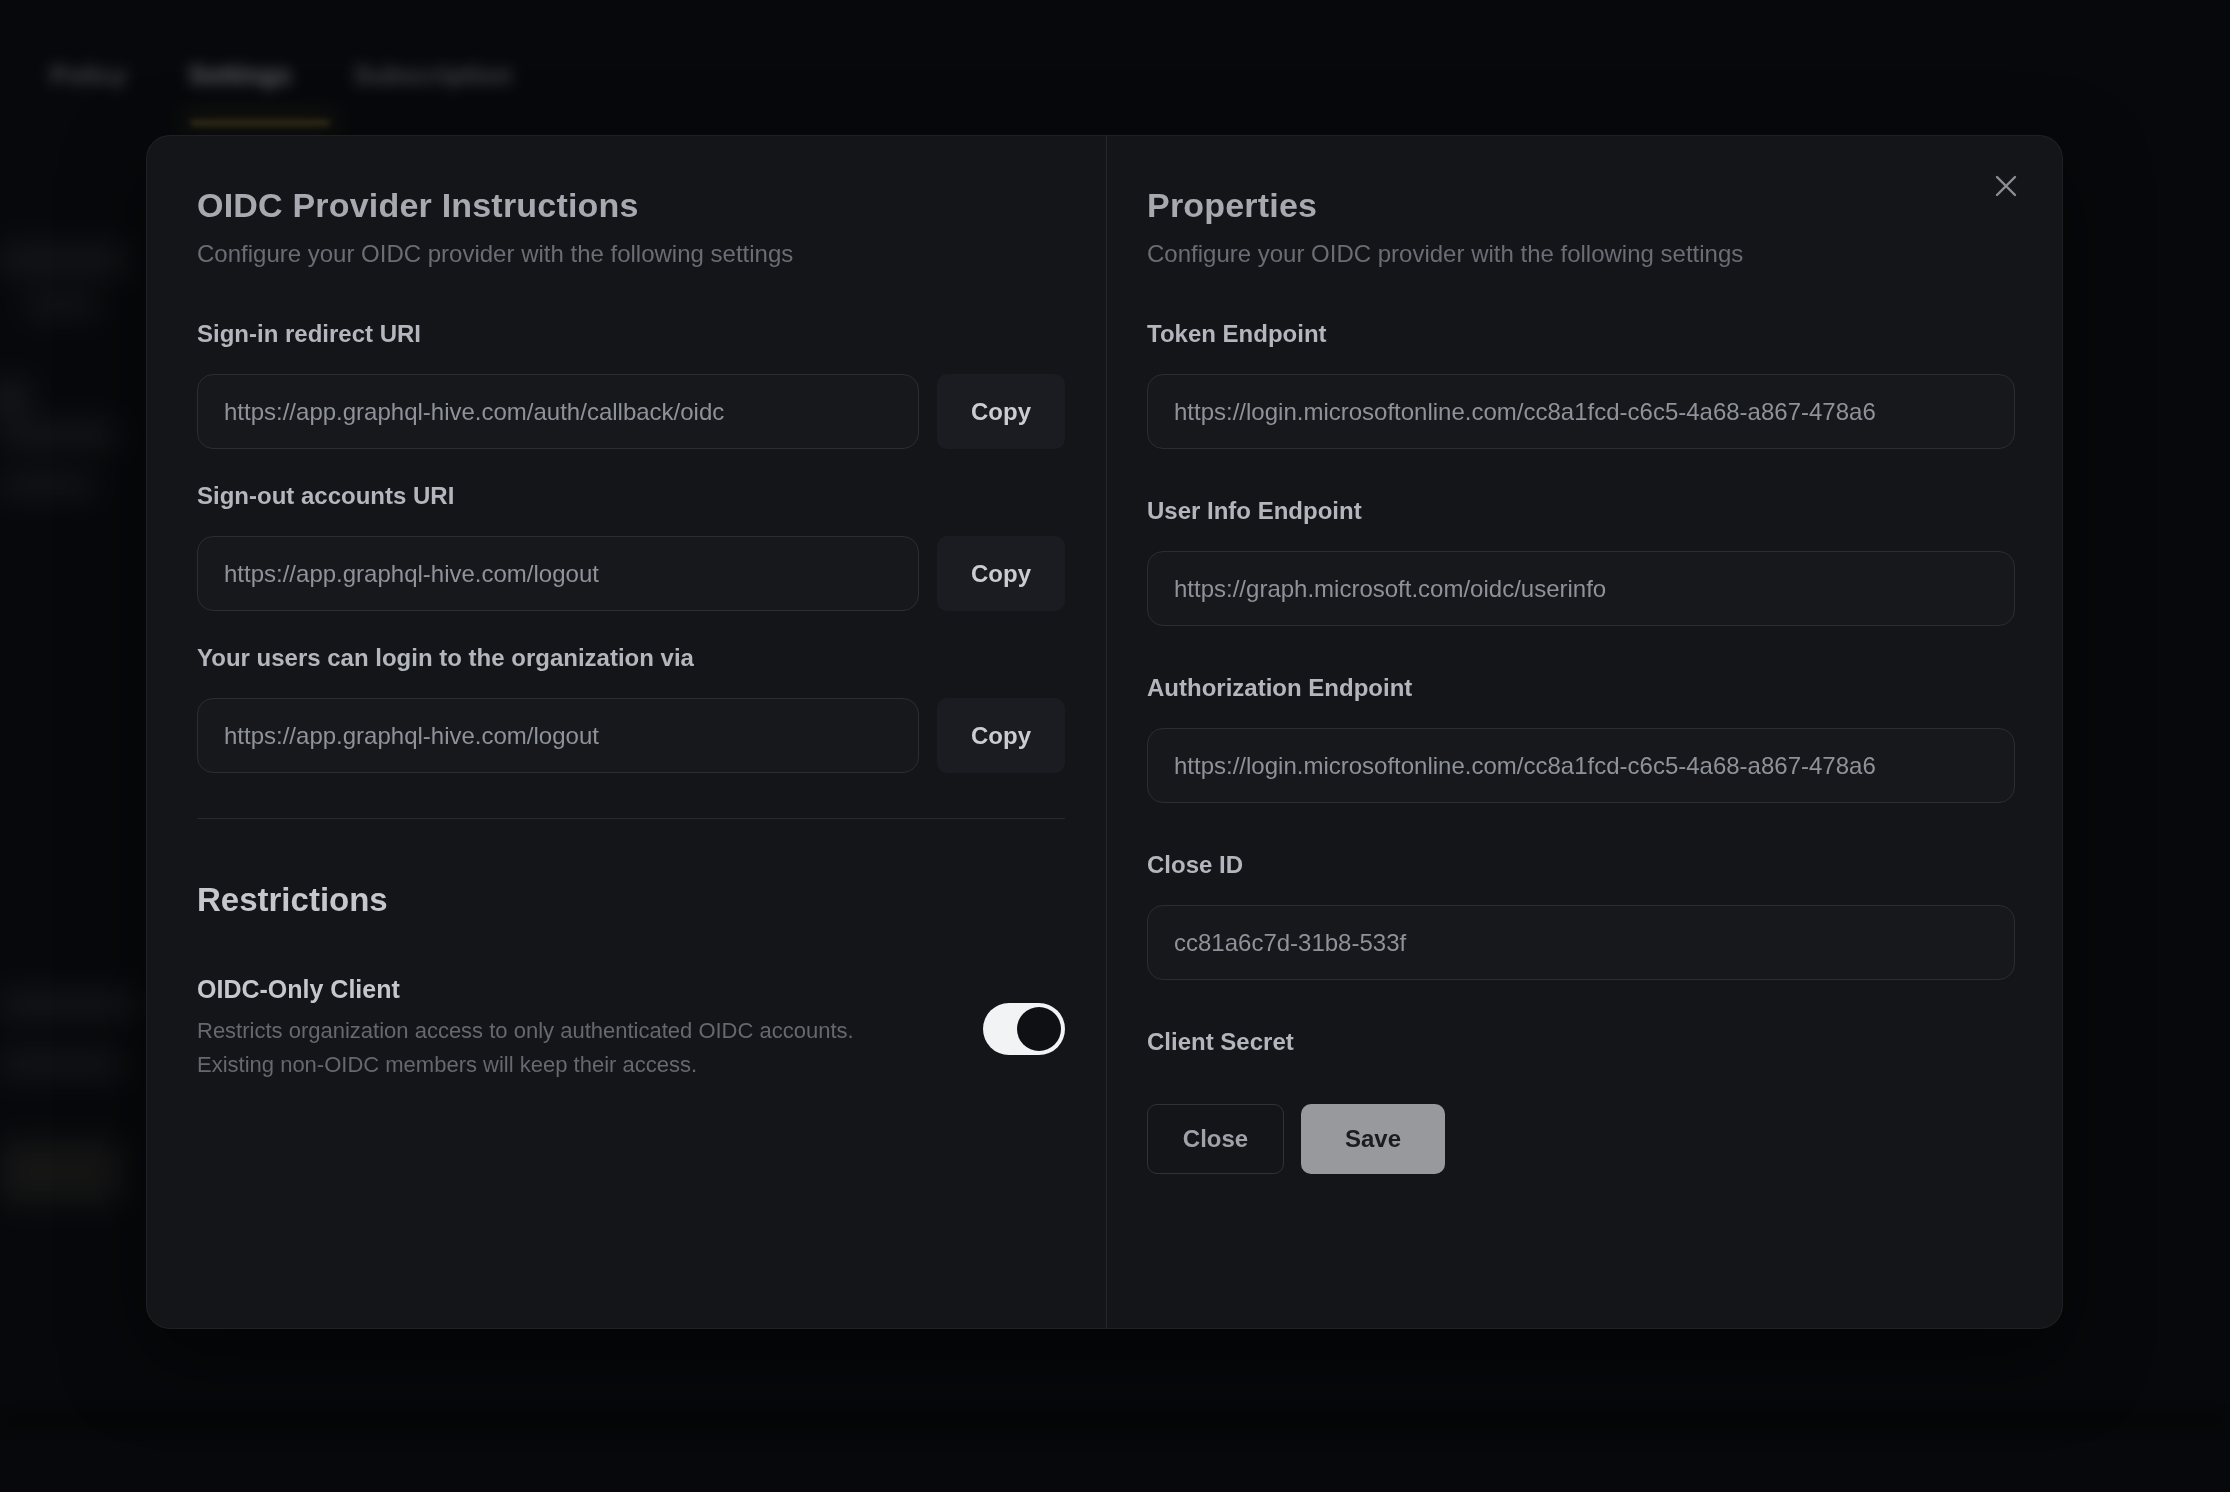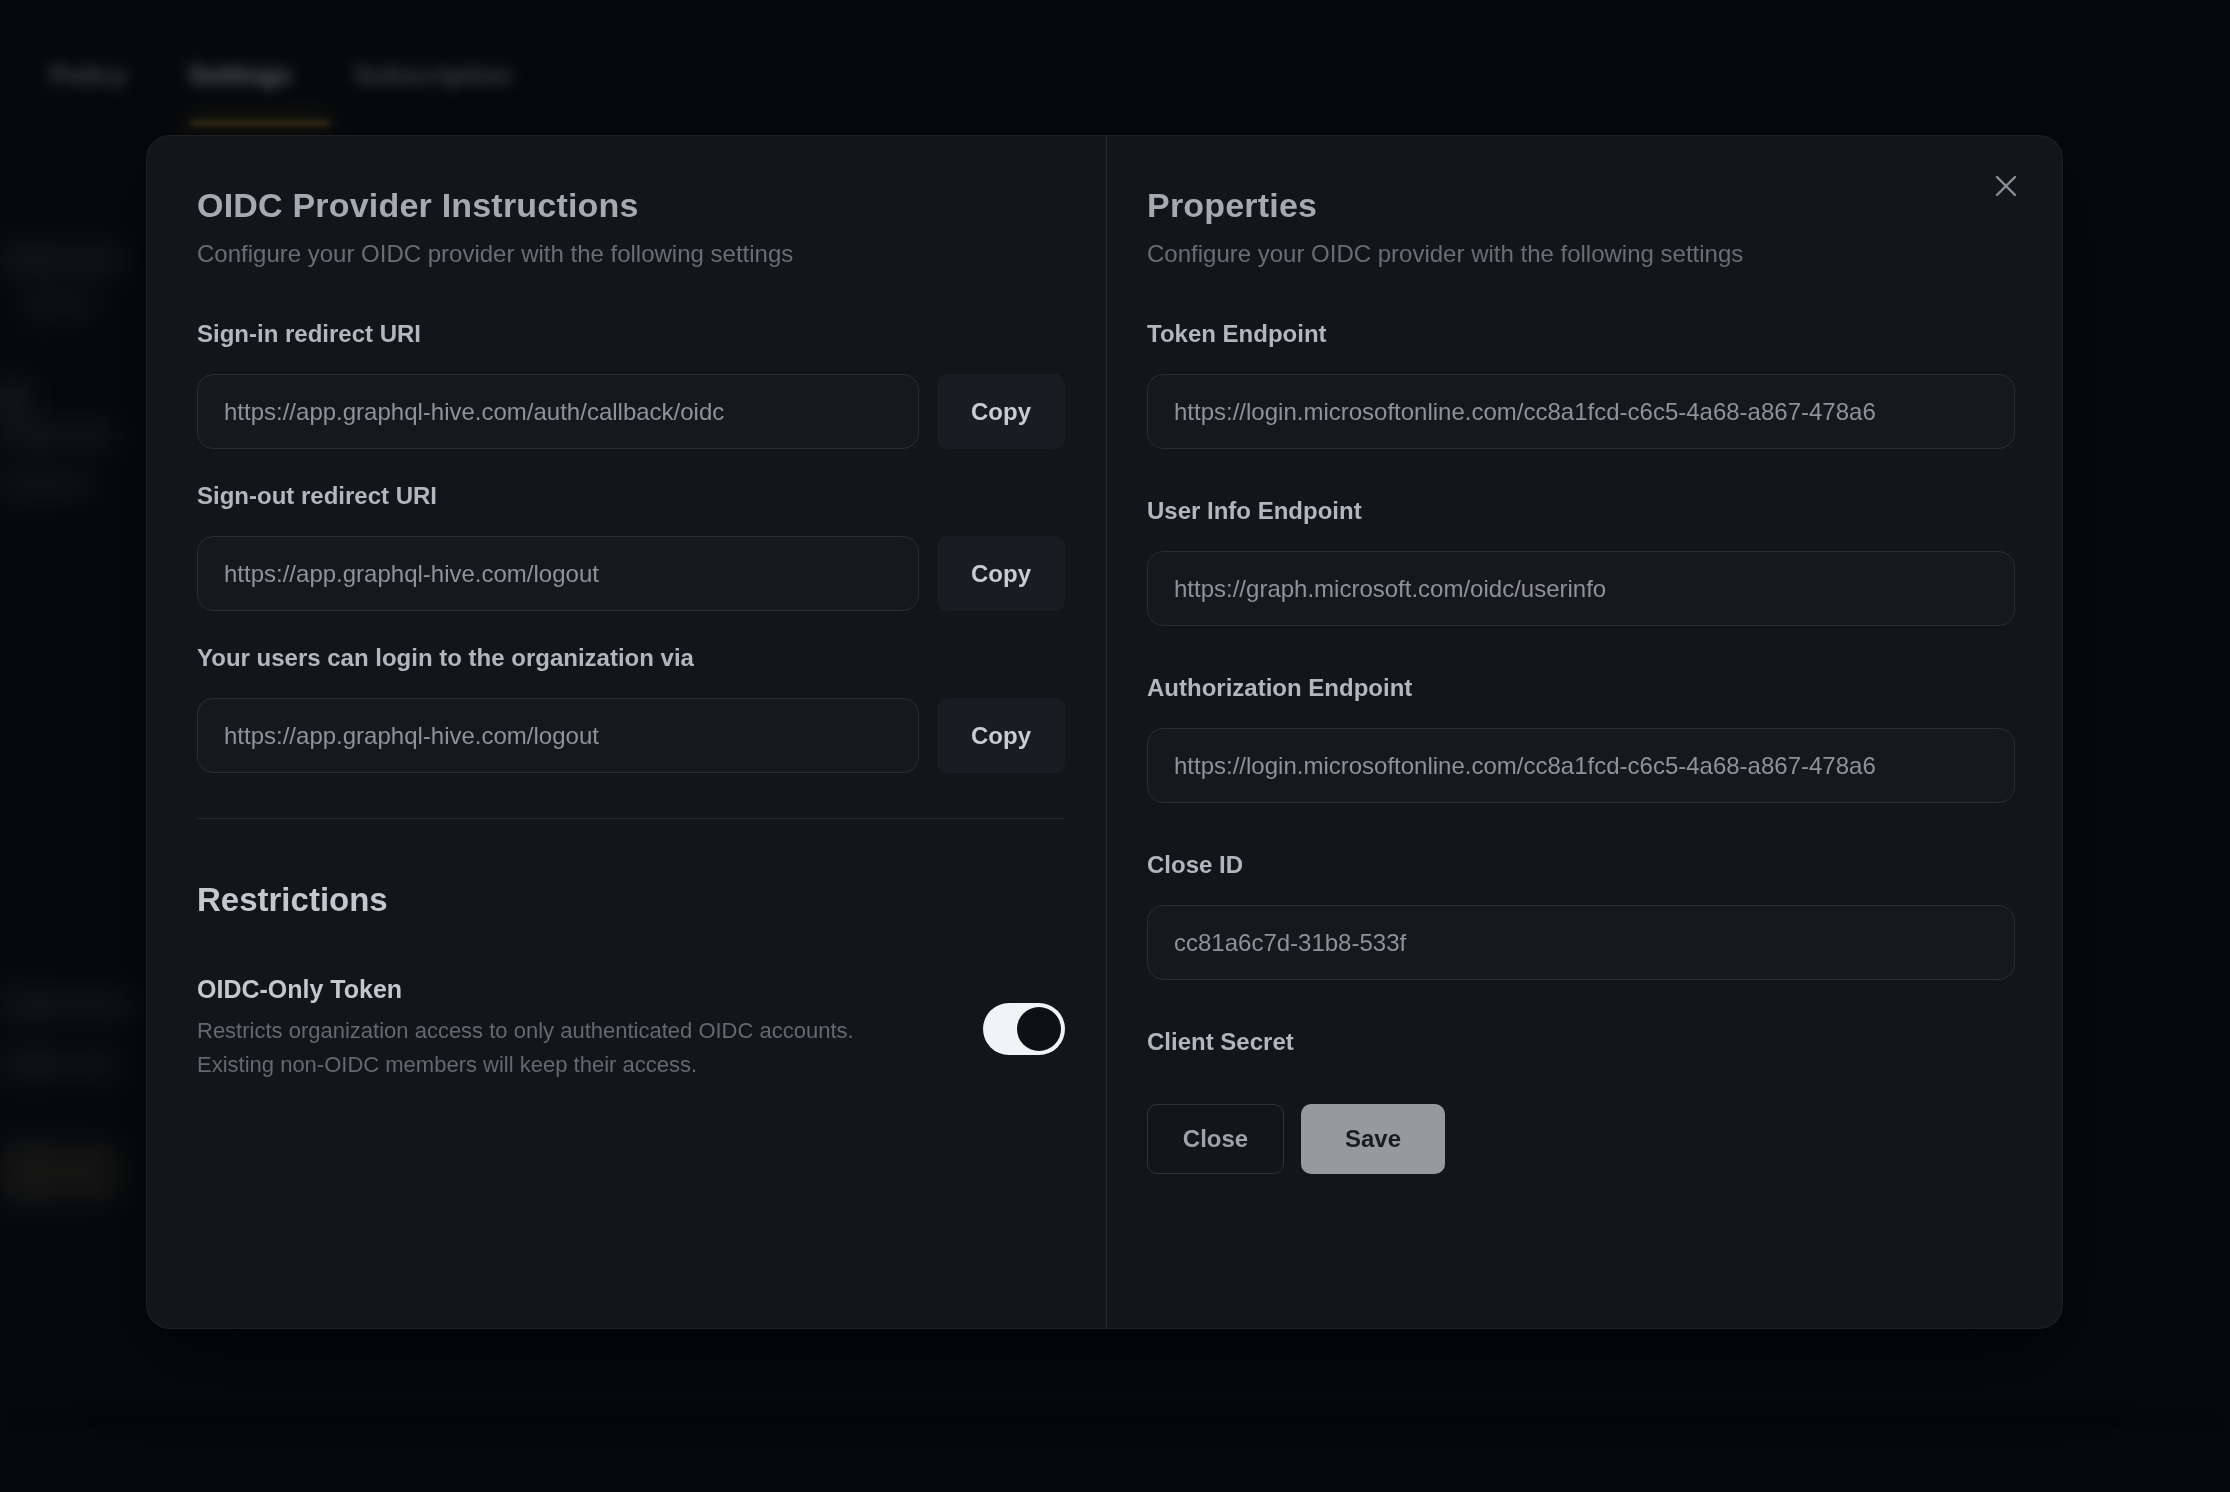--- a/index.html
+++ b/index.html
@@ -127,42 +127,42 @@
 
     <div class="group">
       <span class="lbl">Sign-in redirect URI</span>
       <div class="input-row">
         <input class="field" type="text" readonly="" value="https://app.graphql-hive.com/auth/callback/oidc" style="">
         <button class="copy-btn">Copy</button>
       </div>
     </div>
 
     <div class="group">
-      <span class="lbl">Sign-out redirect URI</span>
+      <span class="lbl">Sign-out accounts URI</span>
       <div class="input-row">
         <input class="field" type="text" readonly="" value="https://app.graphql-hive.com/logout" style="">
         <button class="copy-btn">Copy</button>
       </div>
     </div>
 
     <div class="group">
       <span class="lbl">Your users can login to the organization via</span>
       <div class="input-row">
         <input class="field" type="text" readonly="" value="https://app.graphql-hive.com/logout" style="">
         <button class="copy-btn">Copy</button>
       </div>
     </div>
 
     <hr class="separator">
 
     <h2 class="restrictions-title">Restrictions</h2>
 
     <div class="toggle-row">
       <div>
-        <div class="toggle-label">OIDC-Only Token</div>
+        <div class="toggle-label">OIDC-Only Client</div>
         <div class="toggle-desc">
           <div>Restricts organization access to only authenticated OIDC accounts.</div>
           <div>Existing non-OIDC members will keep their access.</div>
         </div>
       </div>
       <div class="toggle" role="switch" aria-checked="true">
         <div class="knob"></div>
       </div>
     </div>
   </div>

